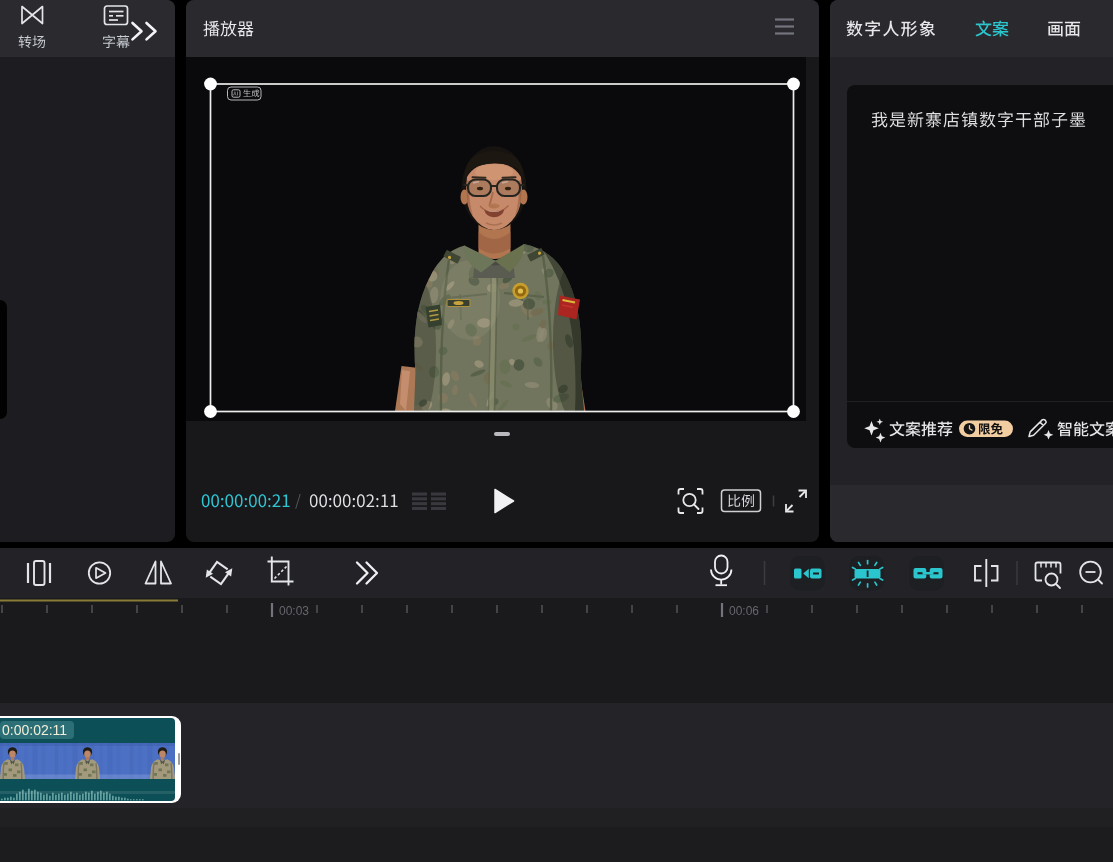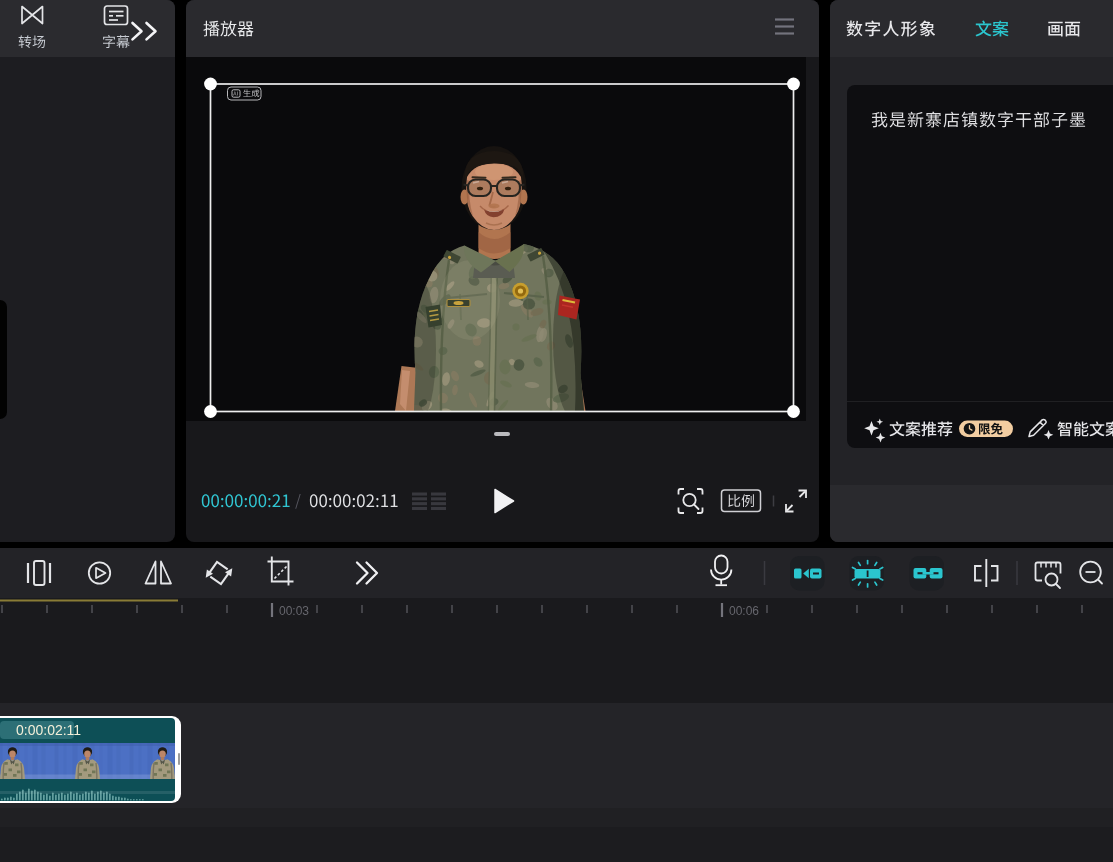--- a/index.html
+++ b/index.html
@@ -23,21 +23,21 @@
 
   <div class="abs" style="left:0;top:548px;width:1113px;height:50px;background:#232327"></div>
   <div class="abs" style="left:0;top:598px;width:1113px;height:20px;background:#1a1a1d"></div>
   <div class="abs" style="left:0;top:618px;width:1113px;height:85px;background:#1a1a1d"></div>
   <div class="abs" style="left:0;top:703px;width:1113px;height:105px;background:#242428"></div>
   <div class="abs" style="left:0;top:808px;width:1113px;height:19px;background:#202023"></div>
   <div class="abs" style="left:0;top:827px;width:1113px;height:35px;background:#1c1c1f"></div>
 
   <div class="abs" style="left:-10px;top:716px;width:191px;height:87px;background:#fff;border-radius:9px"></div>
   <div class="abs" style="left:-10px;top:718px;width:185px;height:83px;background:#0d4f56;border-radius:0 4px 4px 0;overflow:hidden">
-    <div class="abs" style="left:10px;top:2.5px;width:74px;height:18.5px;background:#2c6f76;border-radius:4px;color:#f3efd9;font-size:14px;line-height:18.5px;padding-left:16px">0:00:02:11</div>
+    <div class="abs" style="left:10px;top:2.5px;width:74px;height:18.5px;background:#2c6f76;border-radius:4px;color:#f3efd9;font-size:14px;line-height:18.5px;padding-left:2px">0:00:02:11</div>
     <svg class="abs" style="left:0;top:25px" width="185" height="36">
         <defs>
           <g id="sold">
             <rect x="-37.5" y="0" width="75" height="36" fill="#4c70c4"></rect>
             <rect x="-33" y="0" width="4" height="36" fill="#2c4a92" opacity="0.13"></rect>
             <rect x="-24" y="0" width="3" height="36" fill="#2c4a92" opacity="0.07"></rect>
             <rect x="-15" y="0" width="5" height="36" fill="#2c4a92" opacity="0.11"></rect>
             <rect x="-5" y="0" width="3" height="36" fill="#2c4a92" opacity="0.06"></rect>
             <rect x="3" y="0" width="4" height="36" fill="#2c4a92" opacity="0.1"></rect>
             <rect x="12" y="0" width="3" height="36" fill="#2c4a92" opacity="0.06"></rect>

